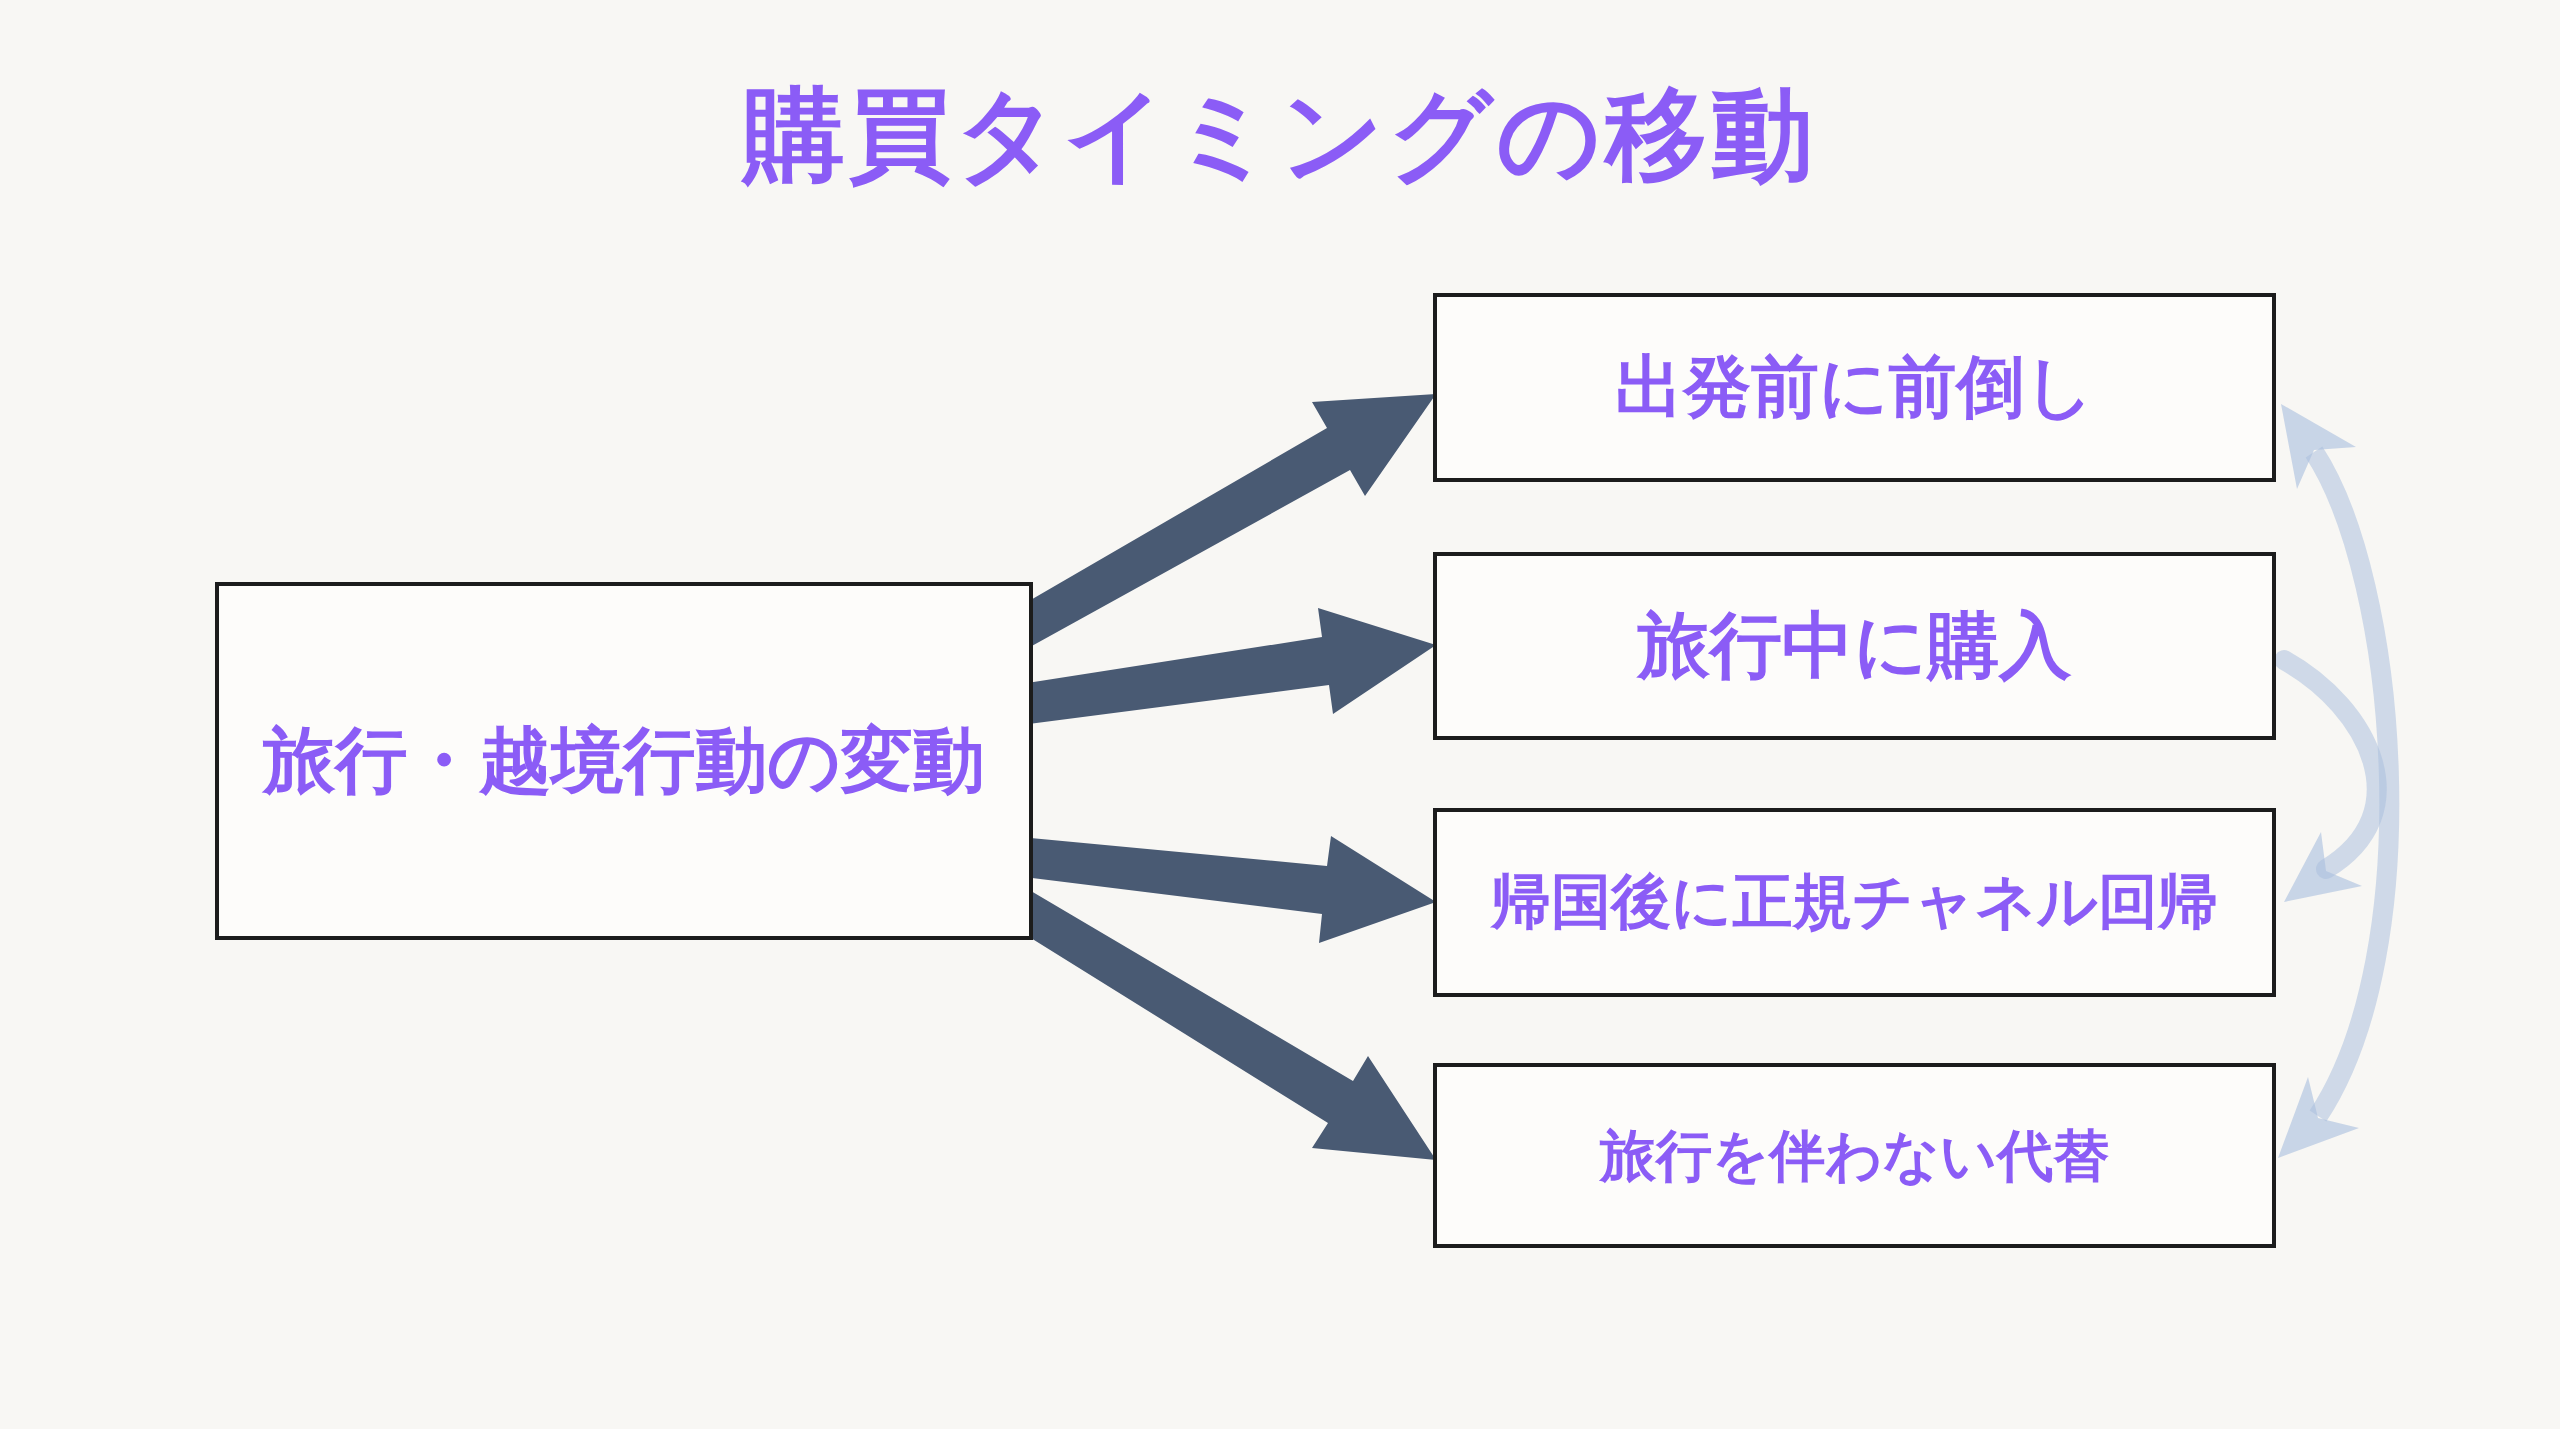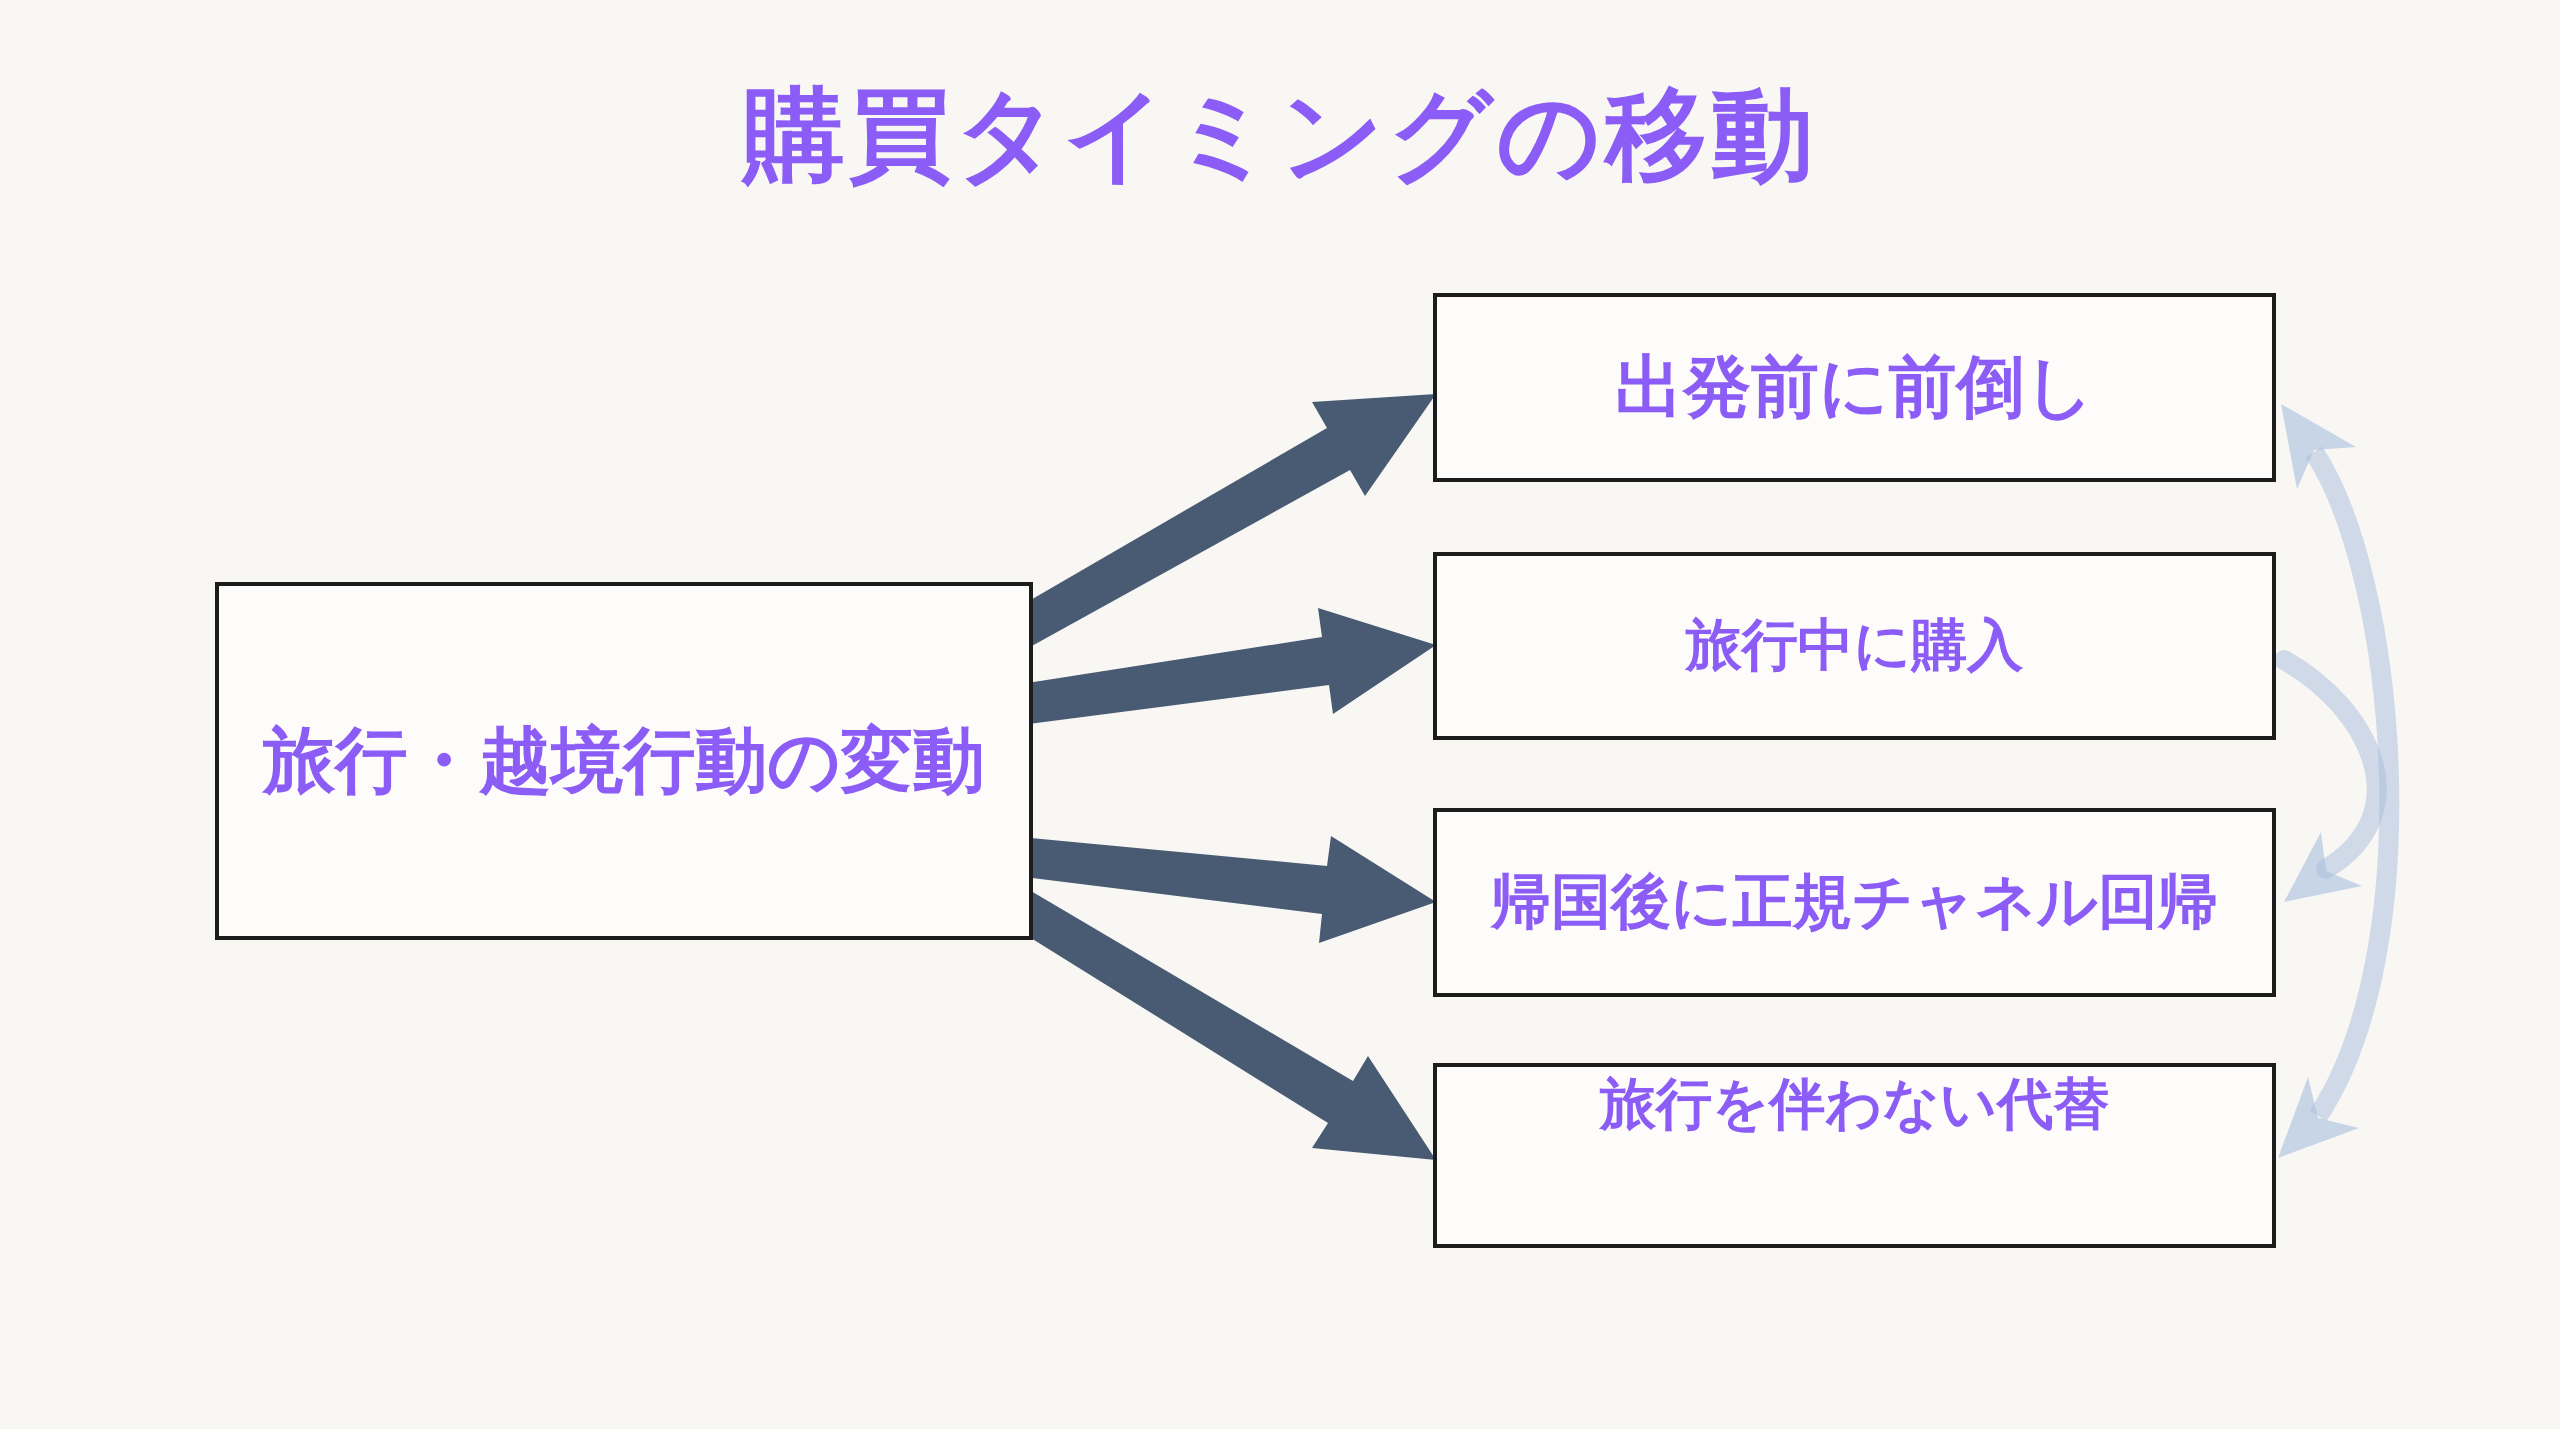--- a/index.html
+++ b/index.html
@@ -14,23 +14,23 @@
     letter-spacing:4px; z-index:2;
   }
   .box {
     position:absolute; box-sizing:border-box;
     border:4px solid #1c1c1c; background:#fdfcfa;
     display:flex; flex-direction:column; align-items:center; justify-content:center;
     text-align:center; font-weight:700; z-index:2;
   }
   .box-source { left:215px; top:582px; width:818px; height:358px; font-size:72px;text-align:right; }
   .box-t1 { left:1433px; top:293px; width:843px; height:189px; font-size:68px; }
-  .box-t2 { left:1433px; top:552px; width:843px; height:188px; font-size:56px; }
+  .box-t2 { left:1433px; top:552px; width:843px; height:188px; font-size:72px; }
   .box-t3 { left:1433px; top:808px; width:843px; height:189px; font-size:60px; }
-  .box-t4 { left:1433px; top:1063px; width:843px; height:185px; font-size:56px; line-height:1.32;justify-content:space-between; }
+  .box-t4 { left:1433px; top:1063px; width:843px; height:185px; font-size:56px; line-height:1.32; }
   #arrow-layer { position:absolute; left:0; top:0; z-index:1; }
   .dark-arrow { fill:#495a73; }
   .light-curve { fill:none; stroke:#a9bedd; stroke-opacity:0.52; stroke-width:20px; }
   .light-head { fill:#a9bedd; fill-opacity:0.6; }
 </style>
 </head>
 <body>
 
 <div id="stage">
 

